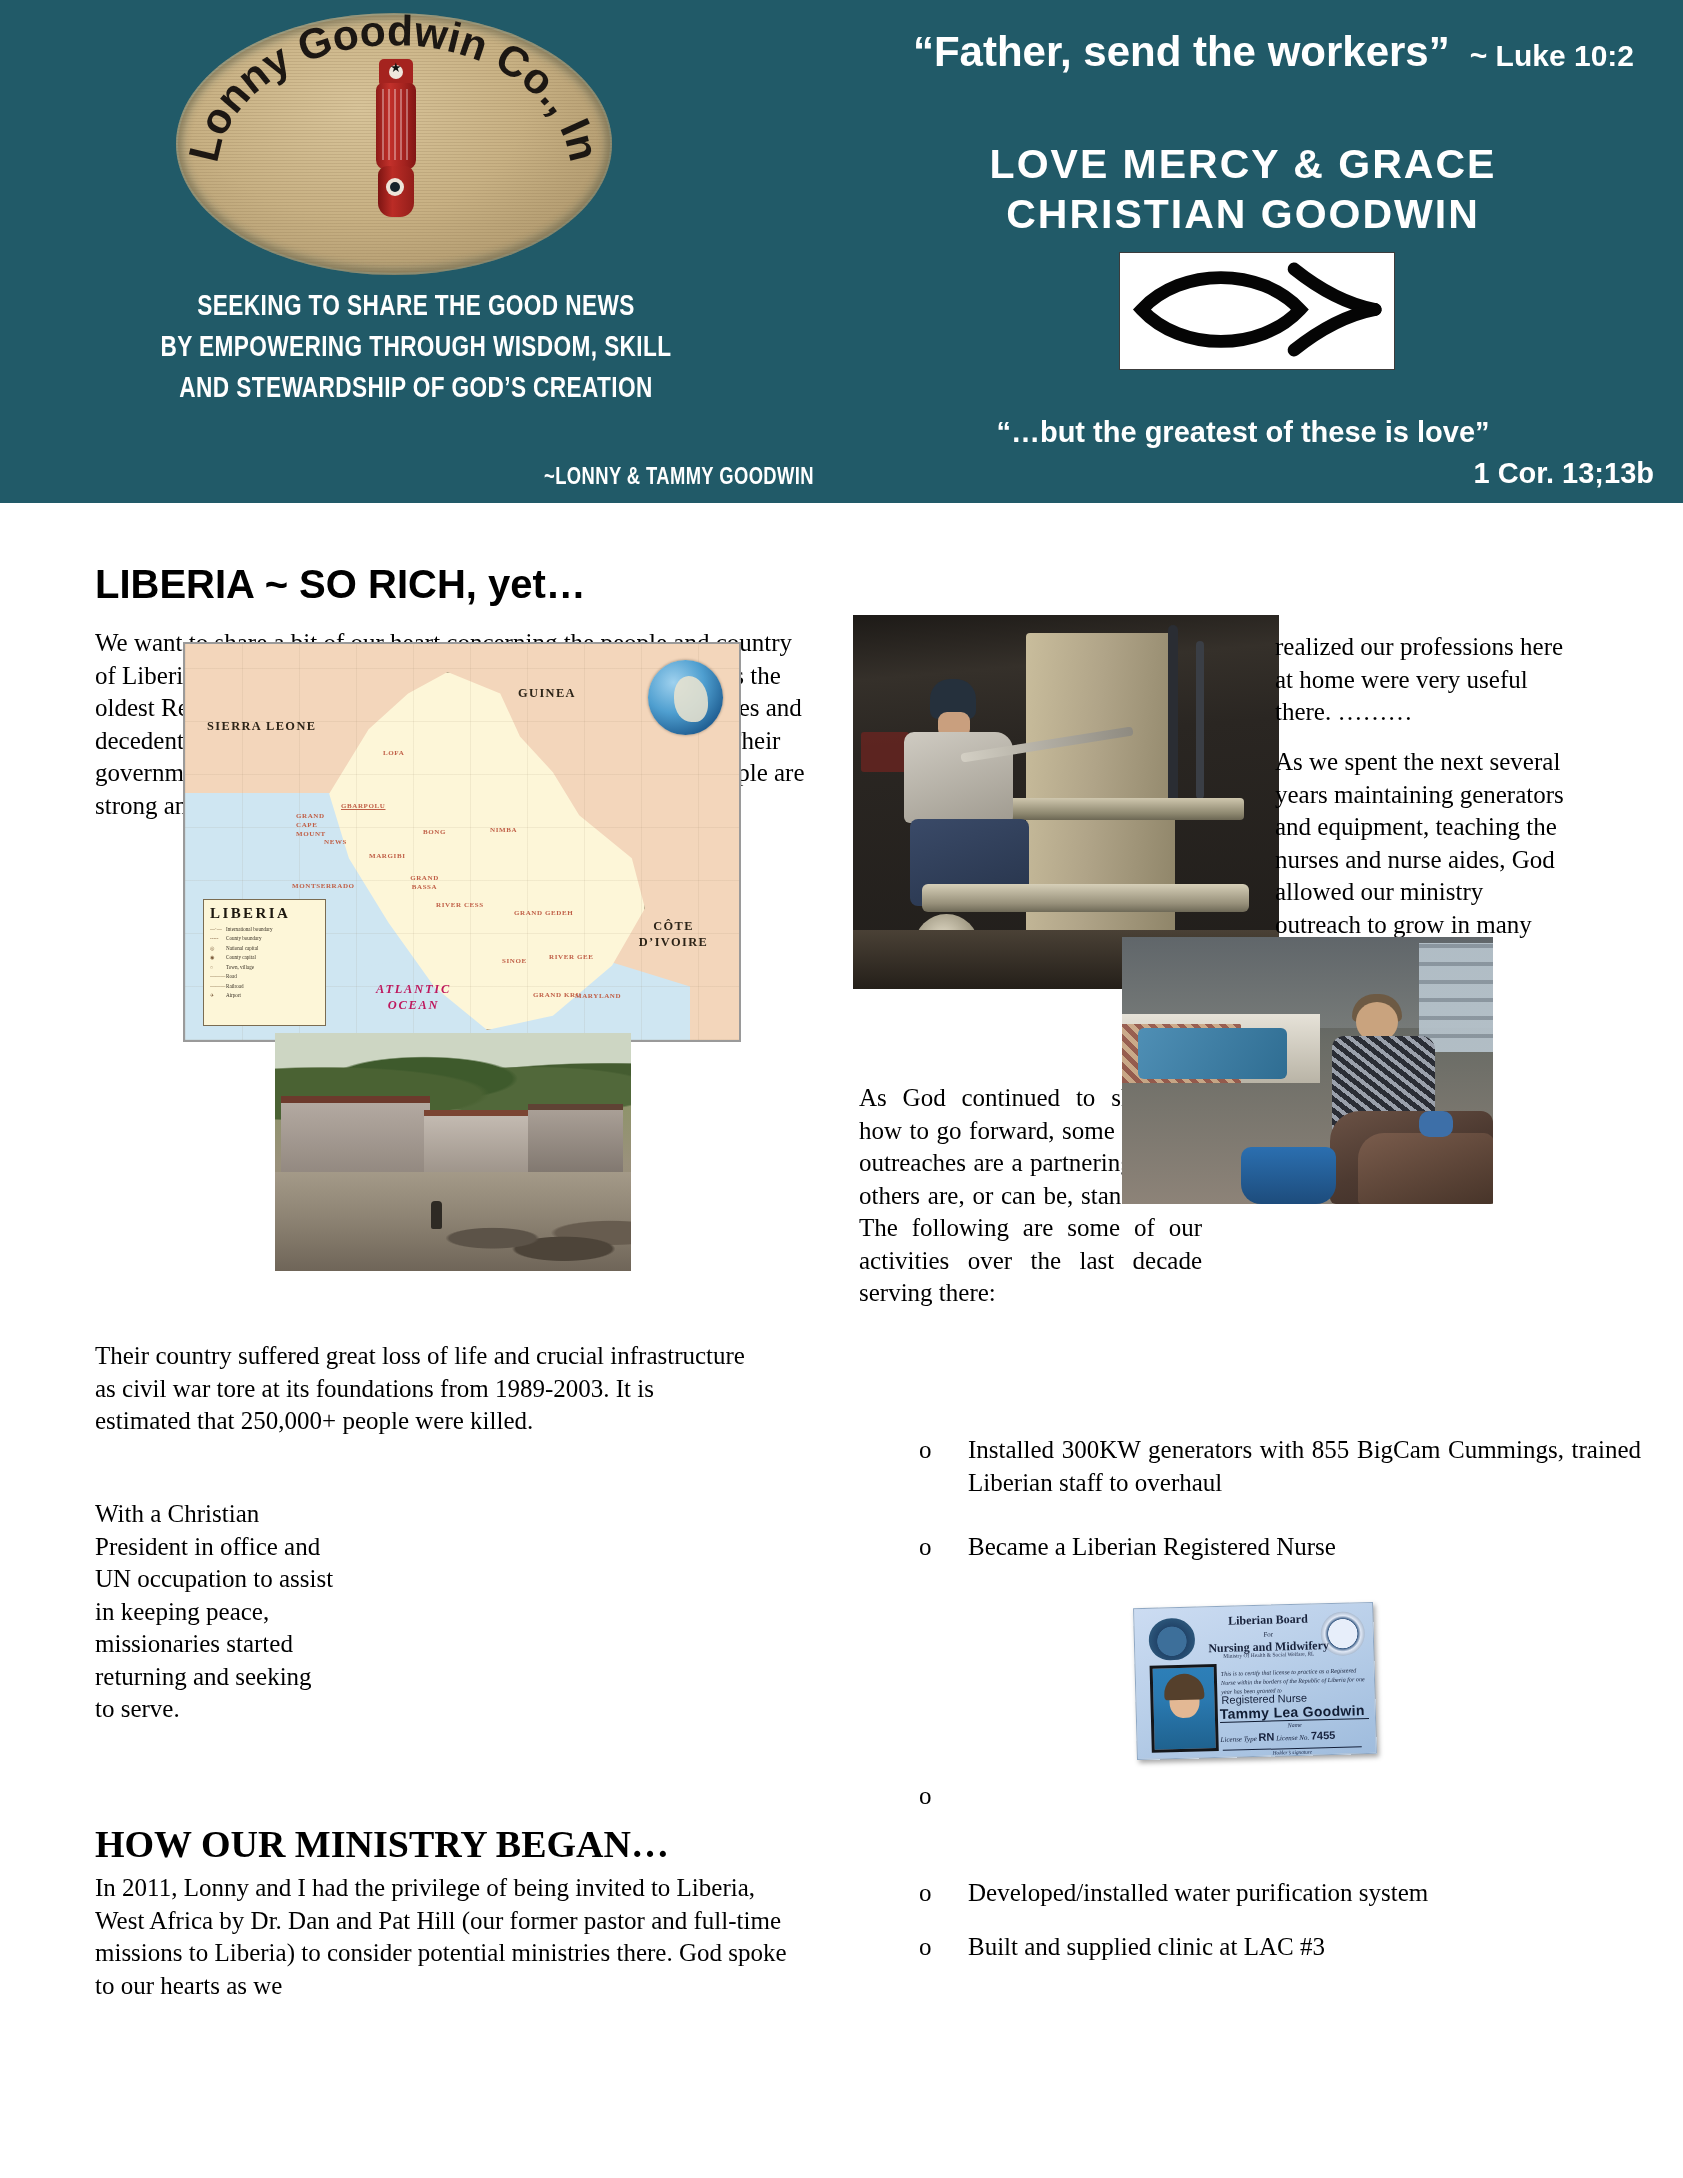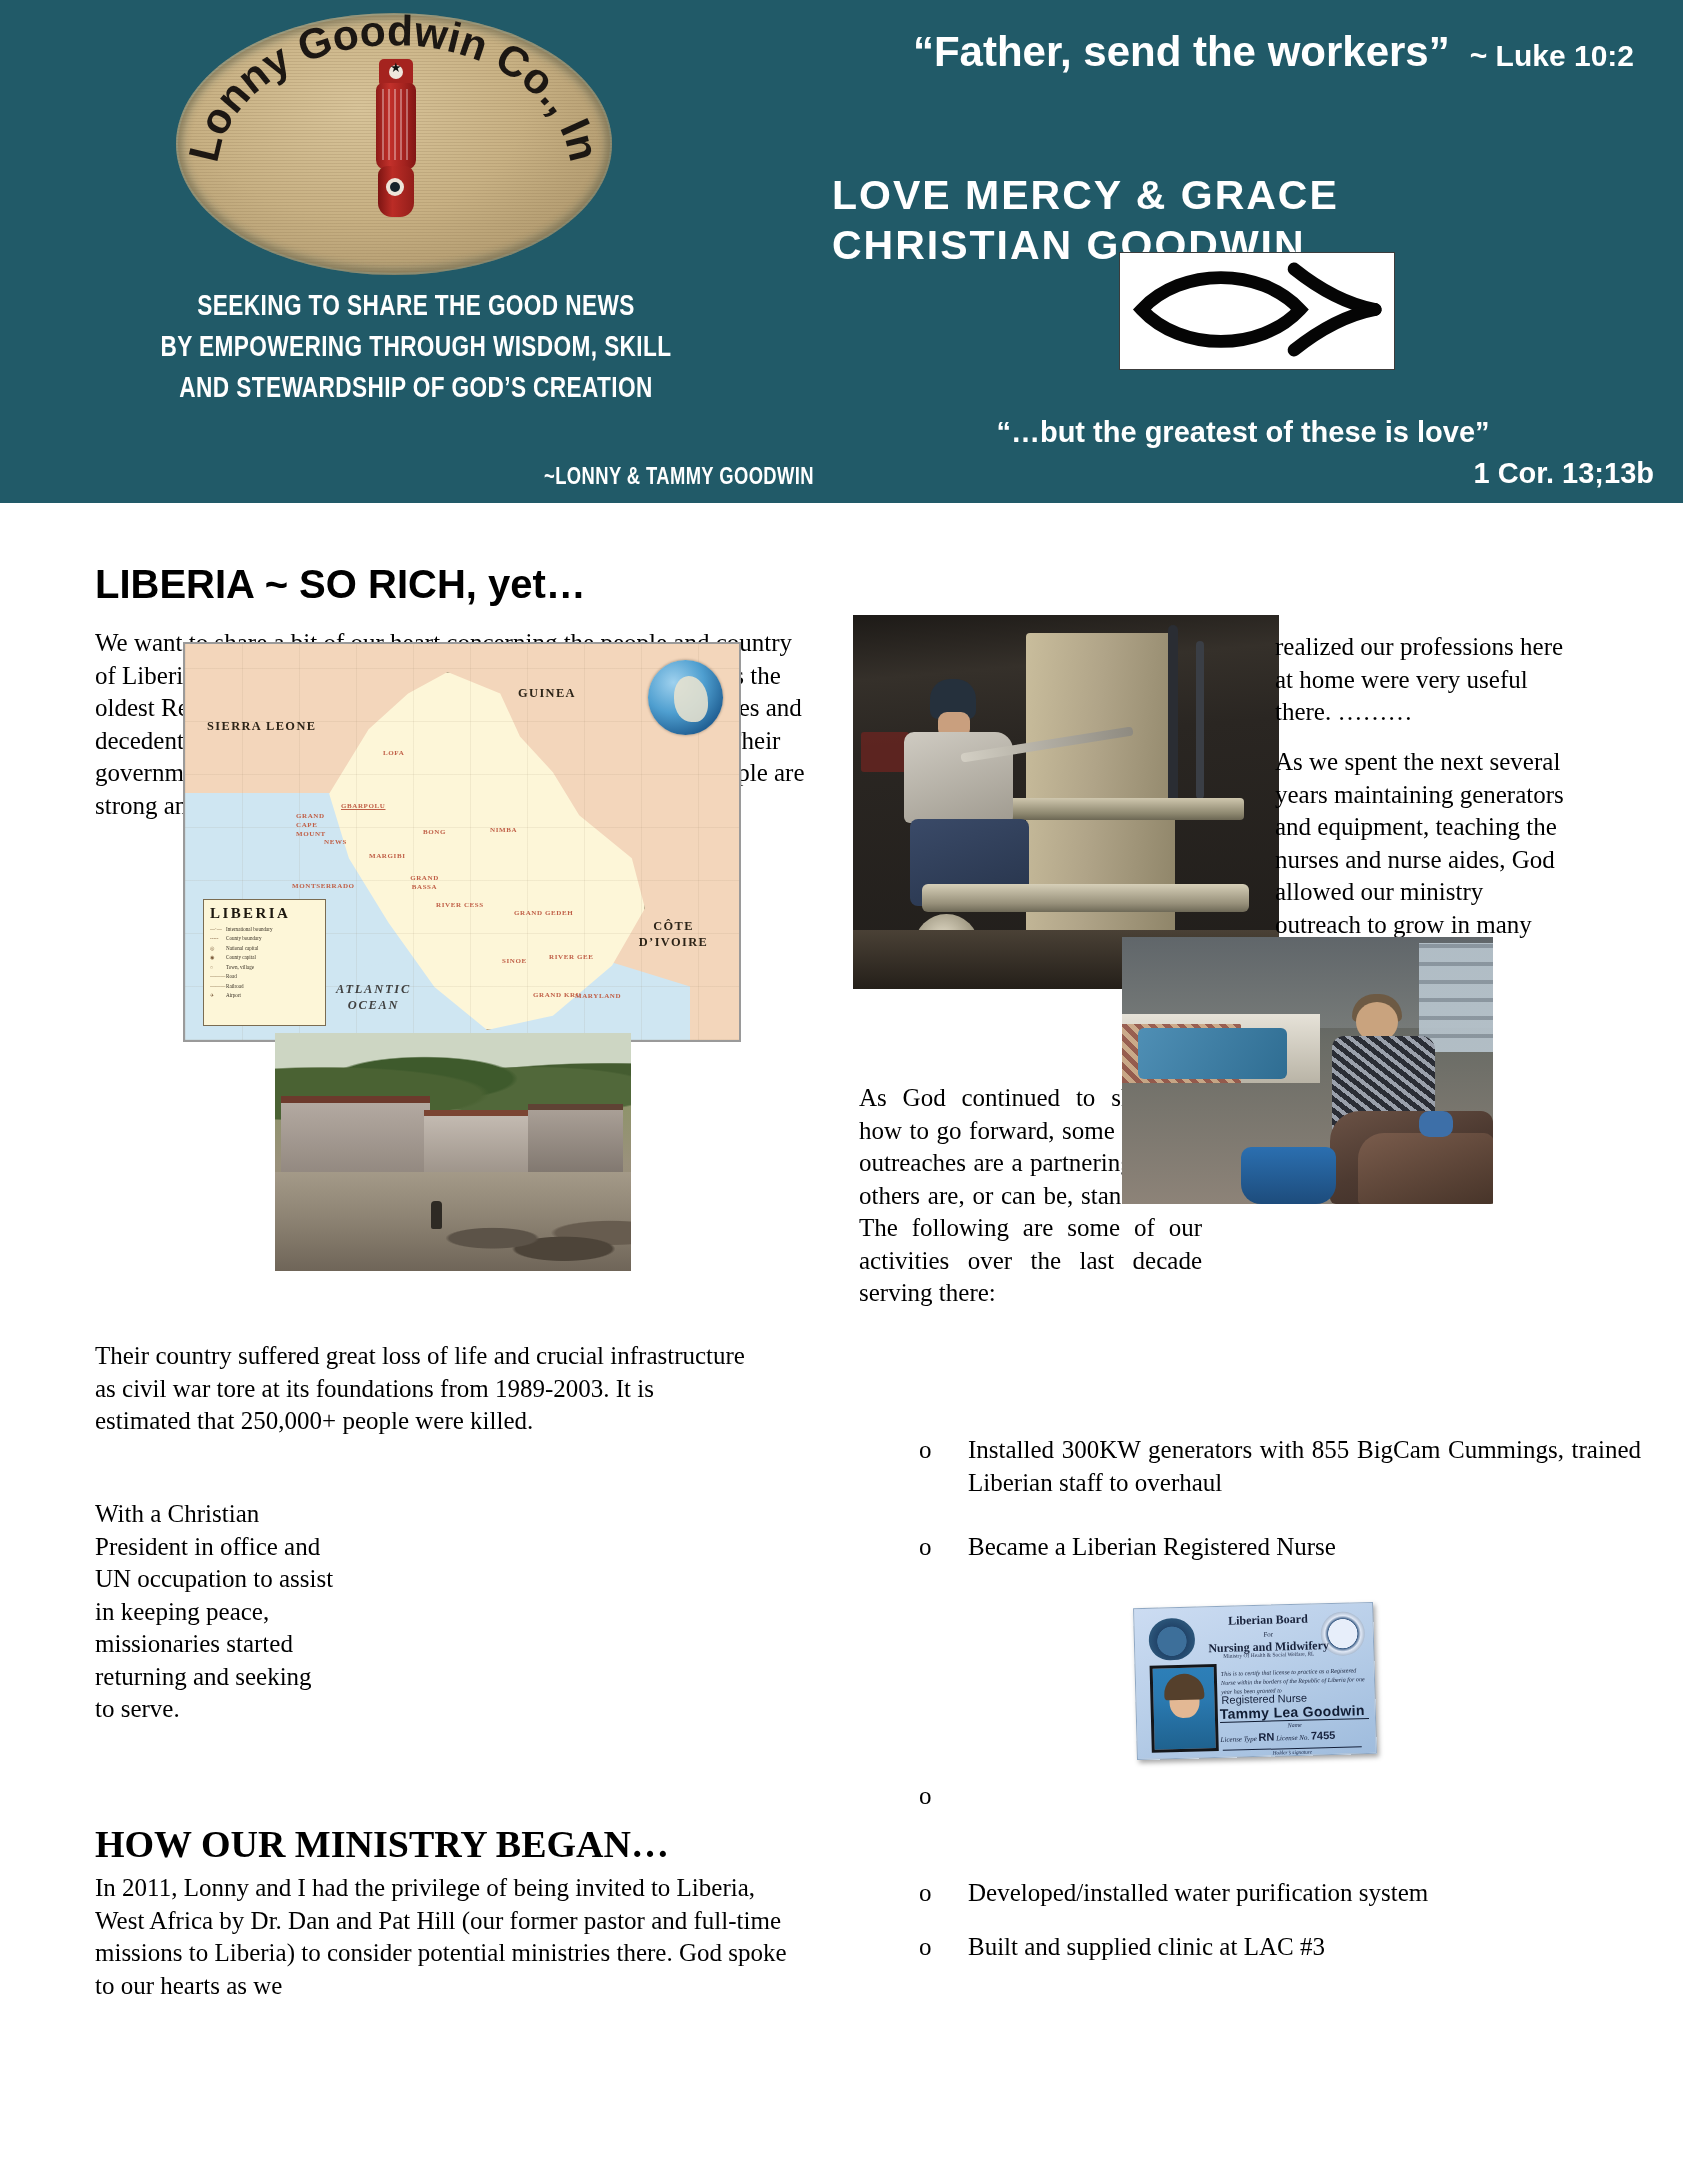--- a/index.html
+++ b/index.html
@@ -169,28 +169,27 @@
   .verse-top .vt-ref {
     font-size: 30px;
     font-weight: bold;
     margin-left: 20px;
   }
   .org-name {
     position: absolute;
     left: 0;
     top: 139px;
     width: 822px;
-    text-align: left;
+    text-align: center;
     color: #ffffff;
     font-family: "Liberation Sans", sans-serif;
     font-weight: bold;
     font-size: 41px;
     line-height: 1.23;
     letter-spacing: 2px;
-    margin-top: 31px;
   }
   .org-name .ln { display: block; }
 
   .ichthys-box {
     position: absolute;
     left: 287px;
     top: 252px;
     width: 274px;
     height: 116px;
     background: #ffffff;
@@ -353,21 +352,21 @@
       repeating-linear-gradient(90deg, rgba(140,120,90,.10) 0 1px, transparent 1px 57px);
   }
   .map-lbl {
     position: absolute;
     font-family: "Liberation Serif", serif;
     font-weight: bold;
     font-size: 12.4px;
     letter-spacing: 1.4px;
     color: #2c2418;
   }
-  .map-lbl.blue { color: #404040; font-style: italic; letter-spacing: 1.8px; }
+  .map-lbl.blue { color: #be185d; font-style: italic; letter-spacing: 1.8px; margin-left: 40px; }
   .map-county {
     position: absolute;
     font-family: "Liberation Serif", serif;
     font-weight: bold;
     font-size: 7px;
     letter-spacing: 0.6px;
     color: #c06048;
   }
   .map-globe {
     position: absolute; right: 16px; top: 16px;

